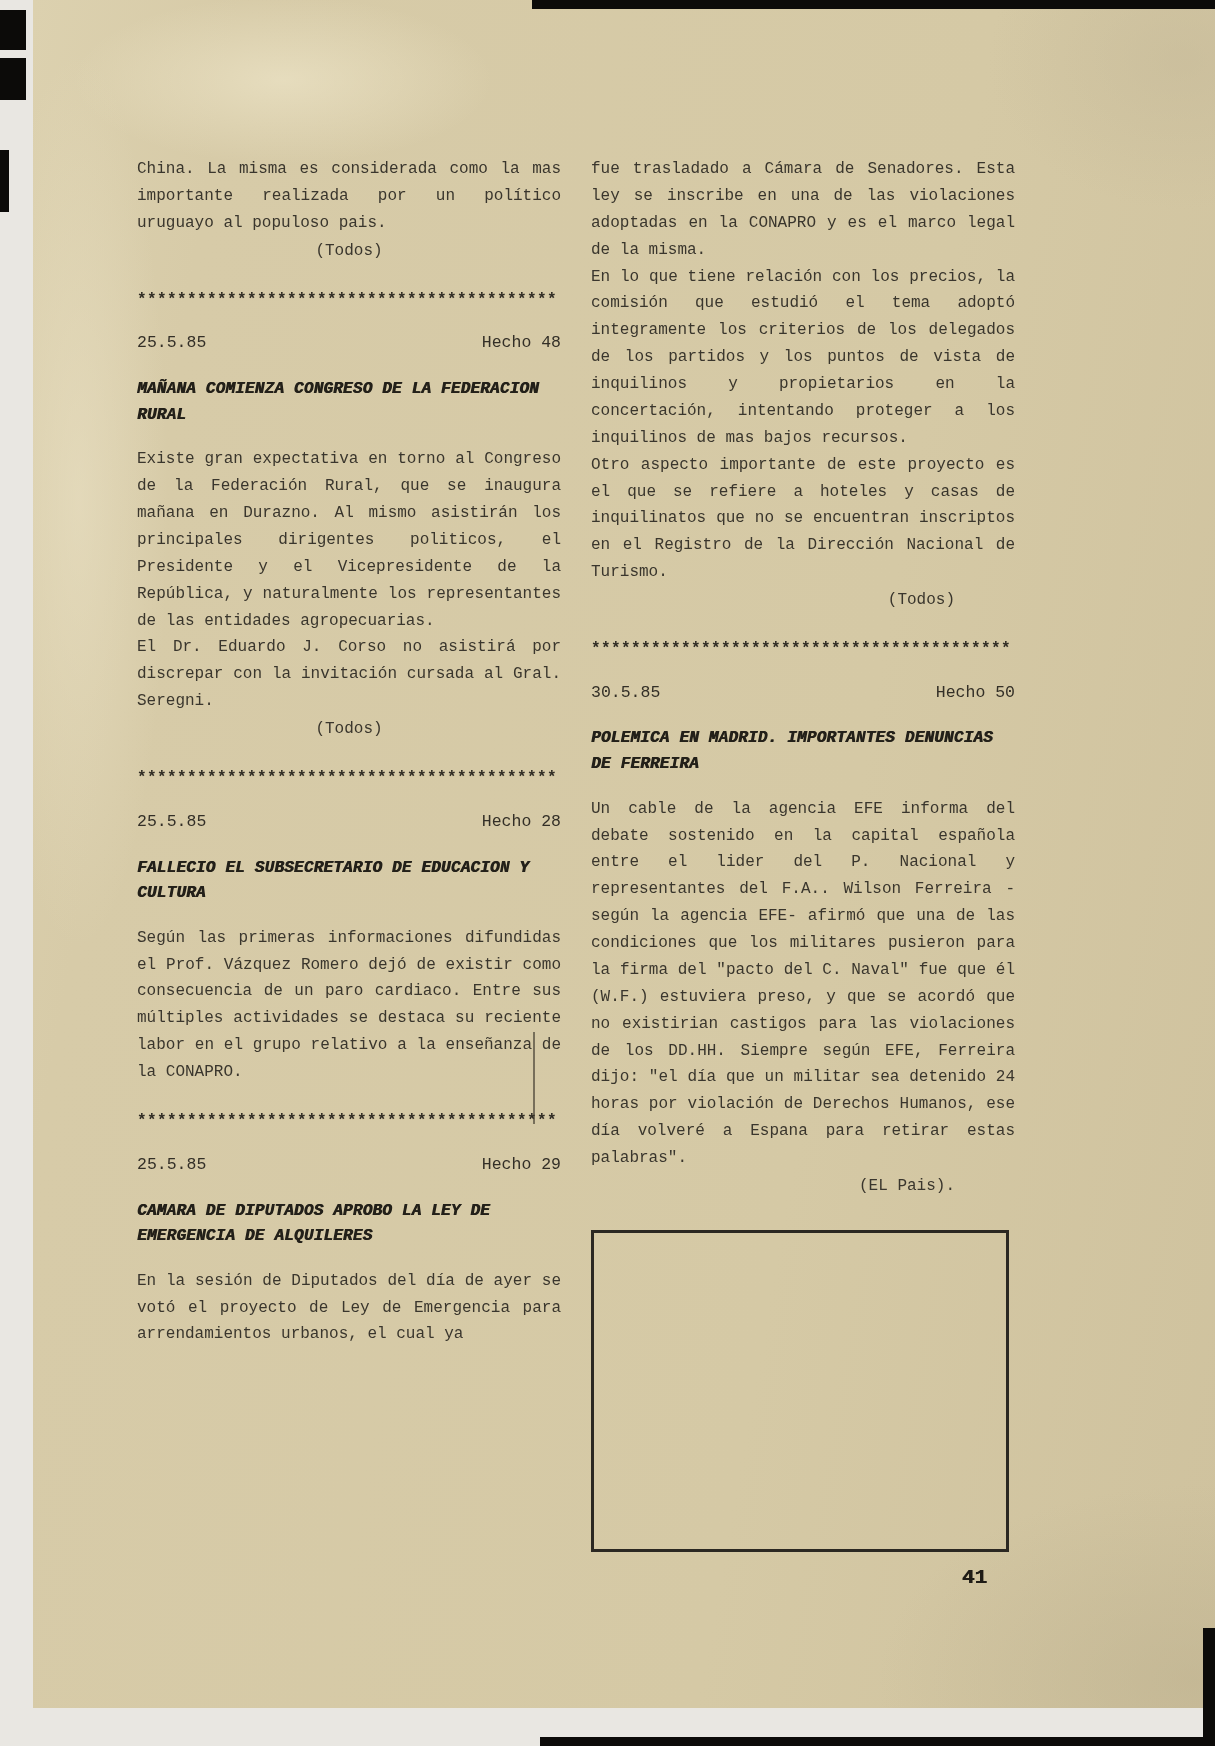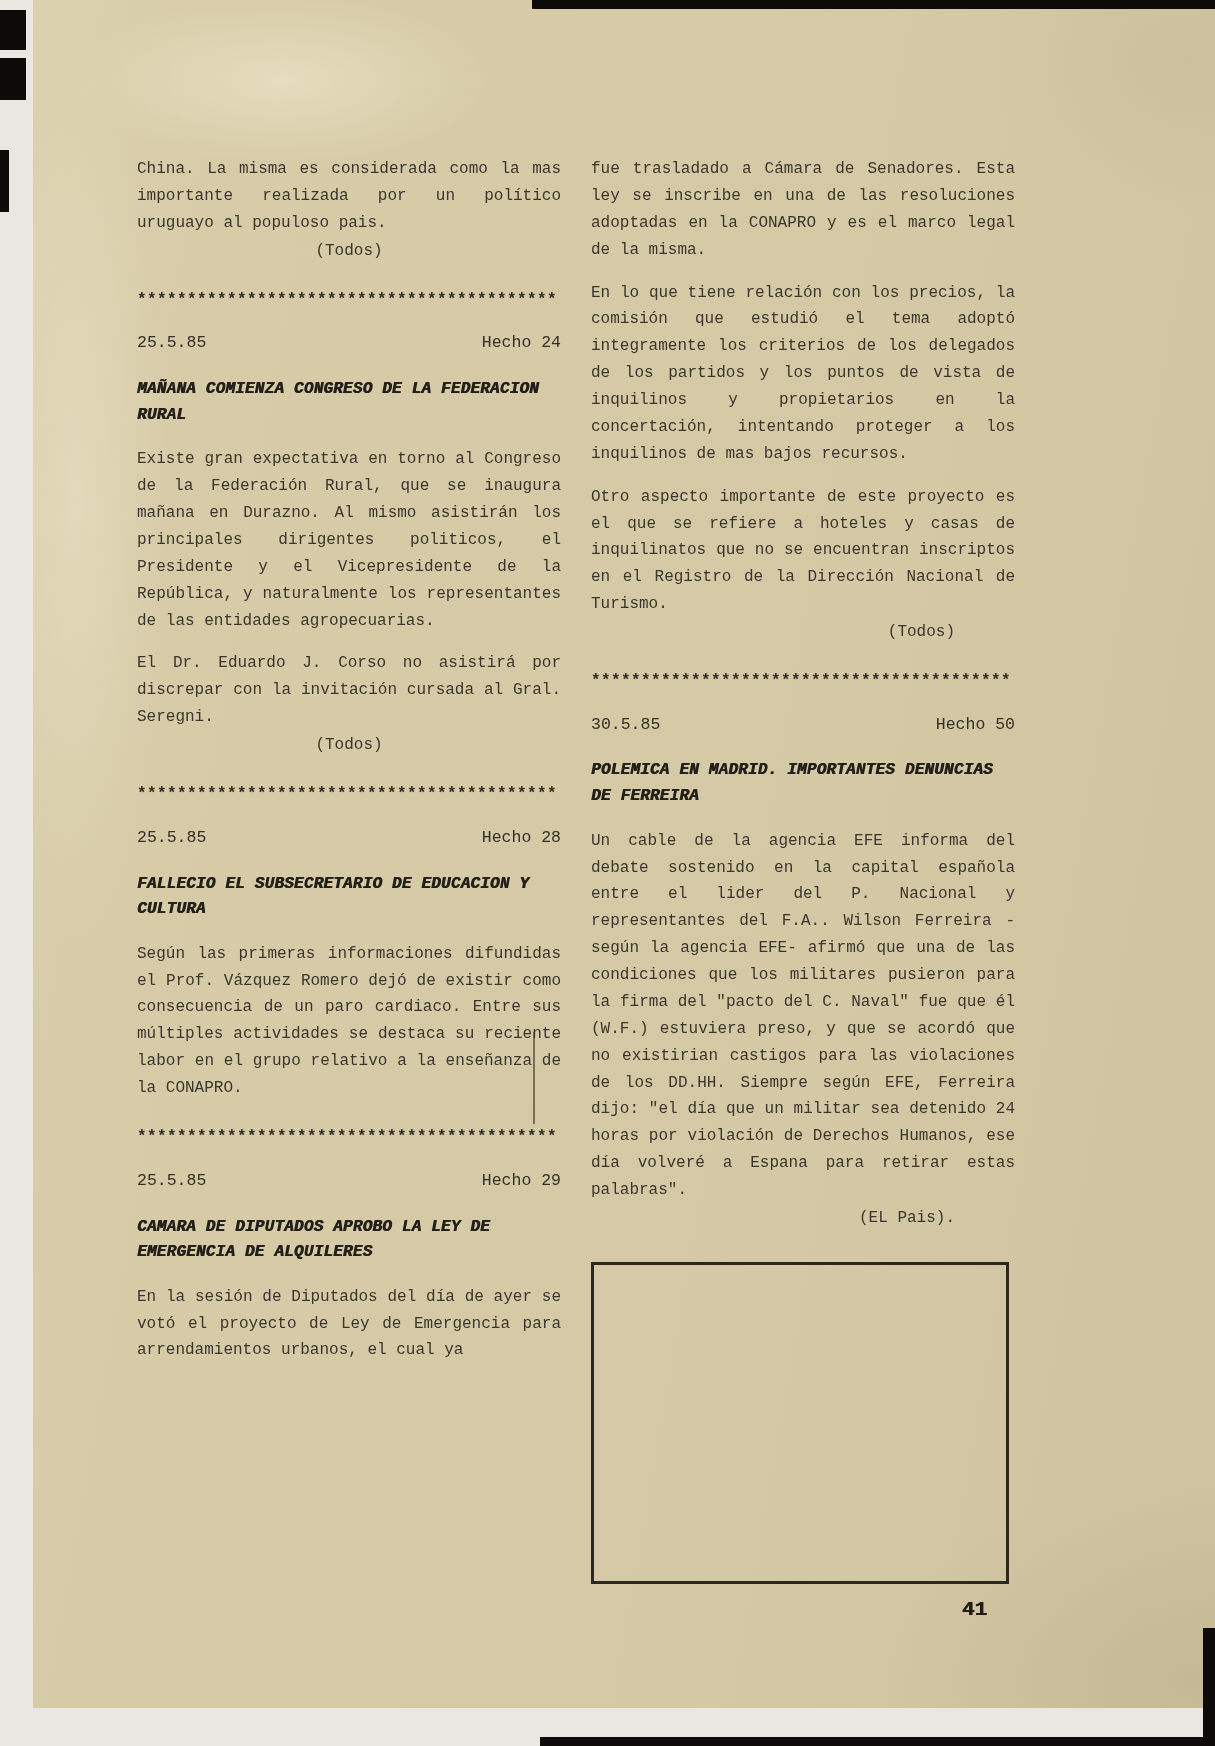--- a/index.html
+++ b/index.html
@@ -21,21 +21,21 @@
     padding-left: 48px;
   }
   .columns {
     position:absolute; left:104px; top:156px;
     display:flex; gap:30px;
     color:#3a362d;
     font-size:16px; line-height:1.68;
   }
   .col { width:424px; }
   .body-text { text-align:justify; margin-top:18px; }
-  .body-text + .body-text { margin-top:16px; }
+  .body-text + .body-text { margin-top:0; }
   .lead { margin-top:0; }
   .attribution { margin-top:1px; }
   .attr-center { text-align:center; }
   .attr-right { text-align:right; padding-right:60px; }
   .separator {
     margin-top:22px;
     white-space:nowrap; overflow:hidden;
     font-weight:bold; color:#312d25; letter-spacing:0.4px;
   }
   .date-row {
@@ -74,21 +74,21 @@
 <div class="paper">
   <div class="columns">
 
     <div class="col">
       <p class="body-text lead">China. La misma es considerada como la mas importante realizada por un político uruguayo al populoso pais.</p>
       <p class="attribution attr-center">(Todos)</p>
 
       <div class="separator">******************************************</div>
       <div class="date-row">
         <span>25.5.85</span>
-        <span>Hecho 24</span>
+        <span>Hecho 48</span>
       </div>
       <h2 class="title">MAÑANA COMIENZA CONGRESO DE LA FEDERACION RURAL</h2>
       <p class="body-text">Existe gran expectativa en torno al Congreso de la Federación Rural, que se inaugura mañana en Durazno. Al mismo asistirán los principales dirigentes politicos, el Presidente y el Vicepresidente de la República, y naturalmente los representantes de las entidades agropecuarias.</p>
       <p class="body-text">El Dr. Eduardo J. Corso no asistirá por discrepar con la invitación cursada al Gral. Seregni.</p>
       <p class="attribution attr-center">(Todos)</p>
 
       <div class="separator">******************************************</div>
       <div class="date-row">
         <span>25.5.85</span>
         <span>Hecho 28</span>
@@ -99,21 +99,21 @@
       <div class="separator">******************************************</div>
       <div class="date-row">
         <span>25.5.85</span>
         <span>Hecho 29</span>
       </div>
       <h2 class="title">CAMARA DE DIPUTADOS APROBO LA LEY DE EMERGENCIA DE ALQUILERES</h2>
       <p class="body-text">En la sesión de Diputados del día de ayer se votó el proyecto de Ley de Emergencia para arrendamientos urbanos, el cual ya</p>
     </div>
 
     <div class="col">
-      <p class="body-text lead">fue trasladado a Cámara de Senadores. Esta ley se inscribe en una de las resoluciones adoptadas en la CONAPRO y es el marco legal de la misma.</p>
+      <p class="body-text lead">fue trasladado a Cámara de Senadores. Esta ley se inscribe en una de las violaciones adoptadas en la CONAPRO y es el marco legal de la misma.</p>
       <p class="body-text">En lo que tiene relación con los precios, la comisión que estudió el tema adoptó integramente los criterios de los delegados de los partidos y los puntos de vista de inquilinos y propietarios en la concertación, intentando proteger a los inquilinos de mas bajos recursos.</p>
       <p class="body-text">Otro aspecto importante de este proyecto es el que se refiere a hoteles y casas de inquilinatos que no se encuentran inscriptos en el Registro de la Dirección Nacional de Turismo.</p>
       <p class="attribution attr-right">(Todos)</p>
 
       <div class="separator">******************************************</div>
       <div class="date-row">
         <span>30.5.85</span>
         <span>Hecho 50</span>
       </div>
       <h2 class="title">POLEMICA EN MADRID. IMPORTANTES DENUNCIAS DE FERREIRA</h2>

